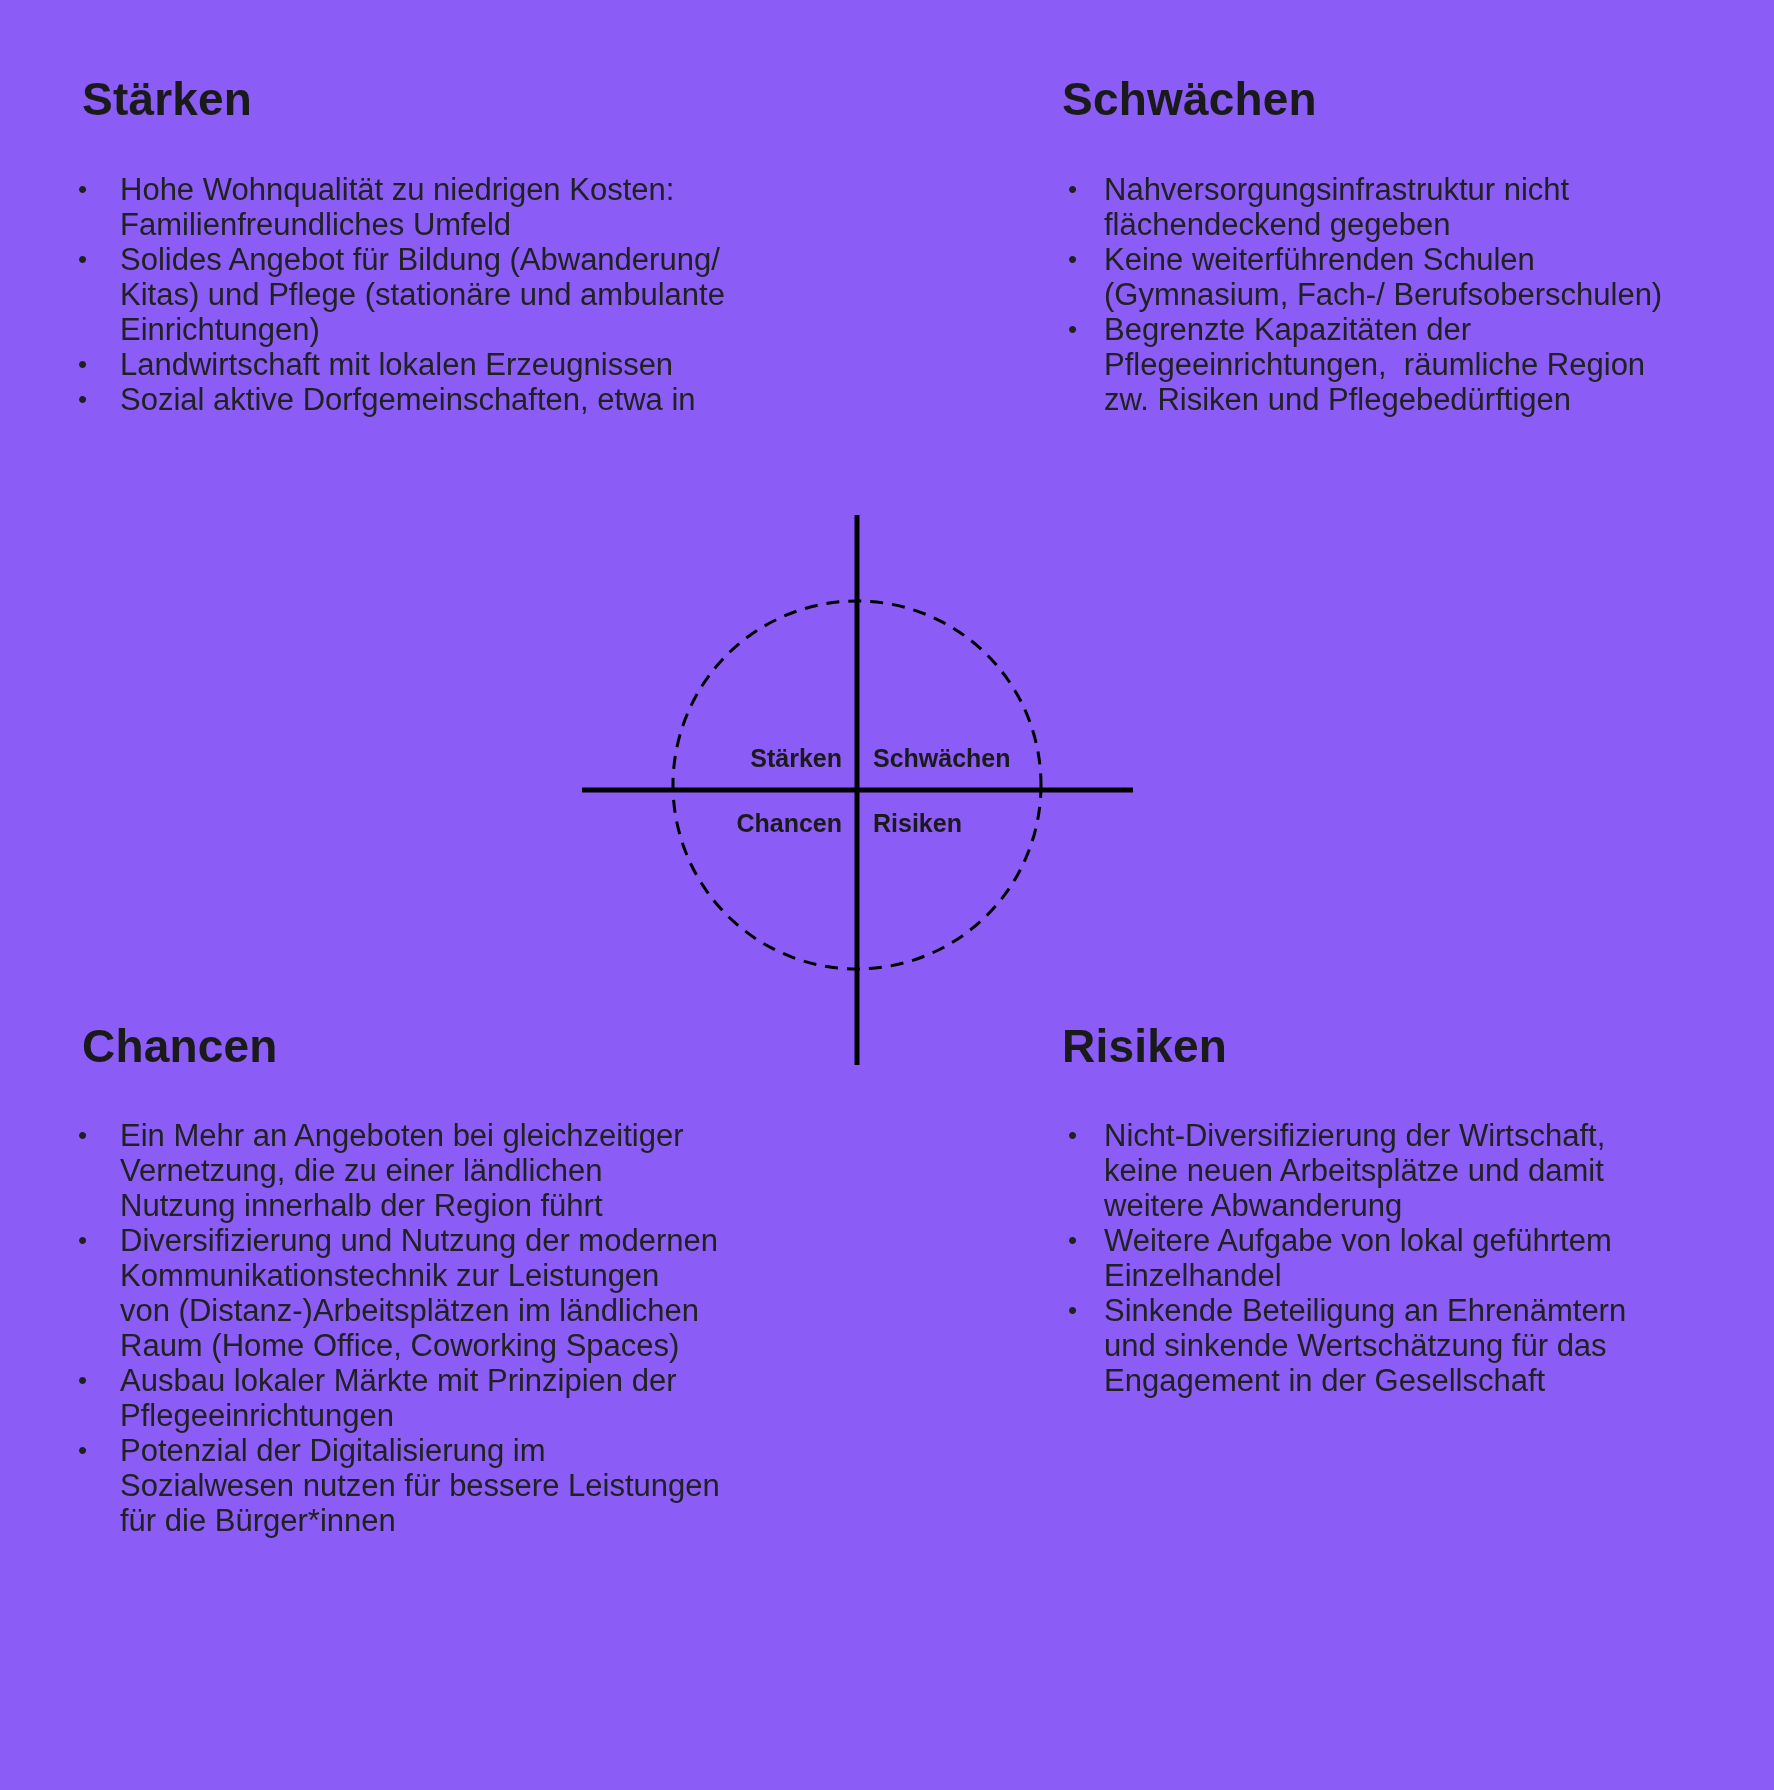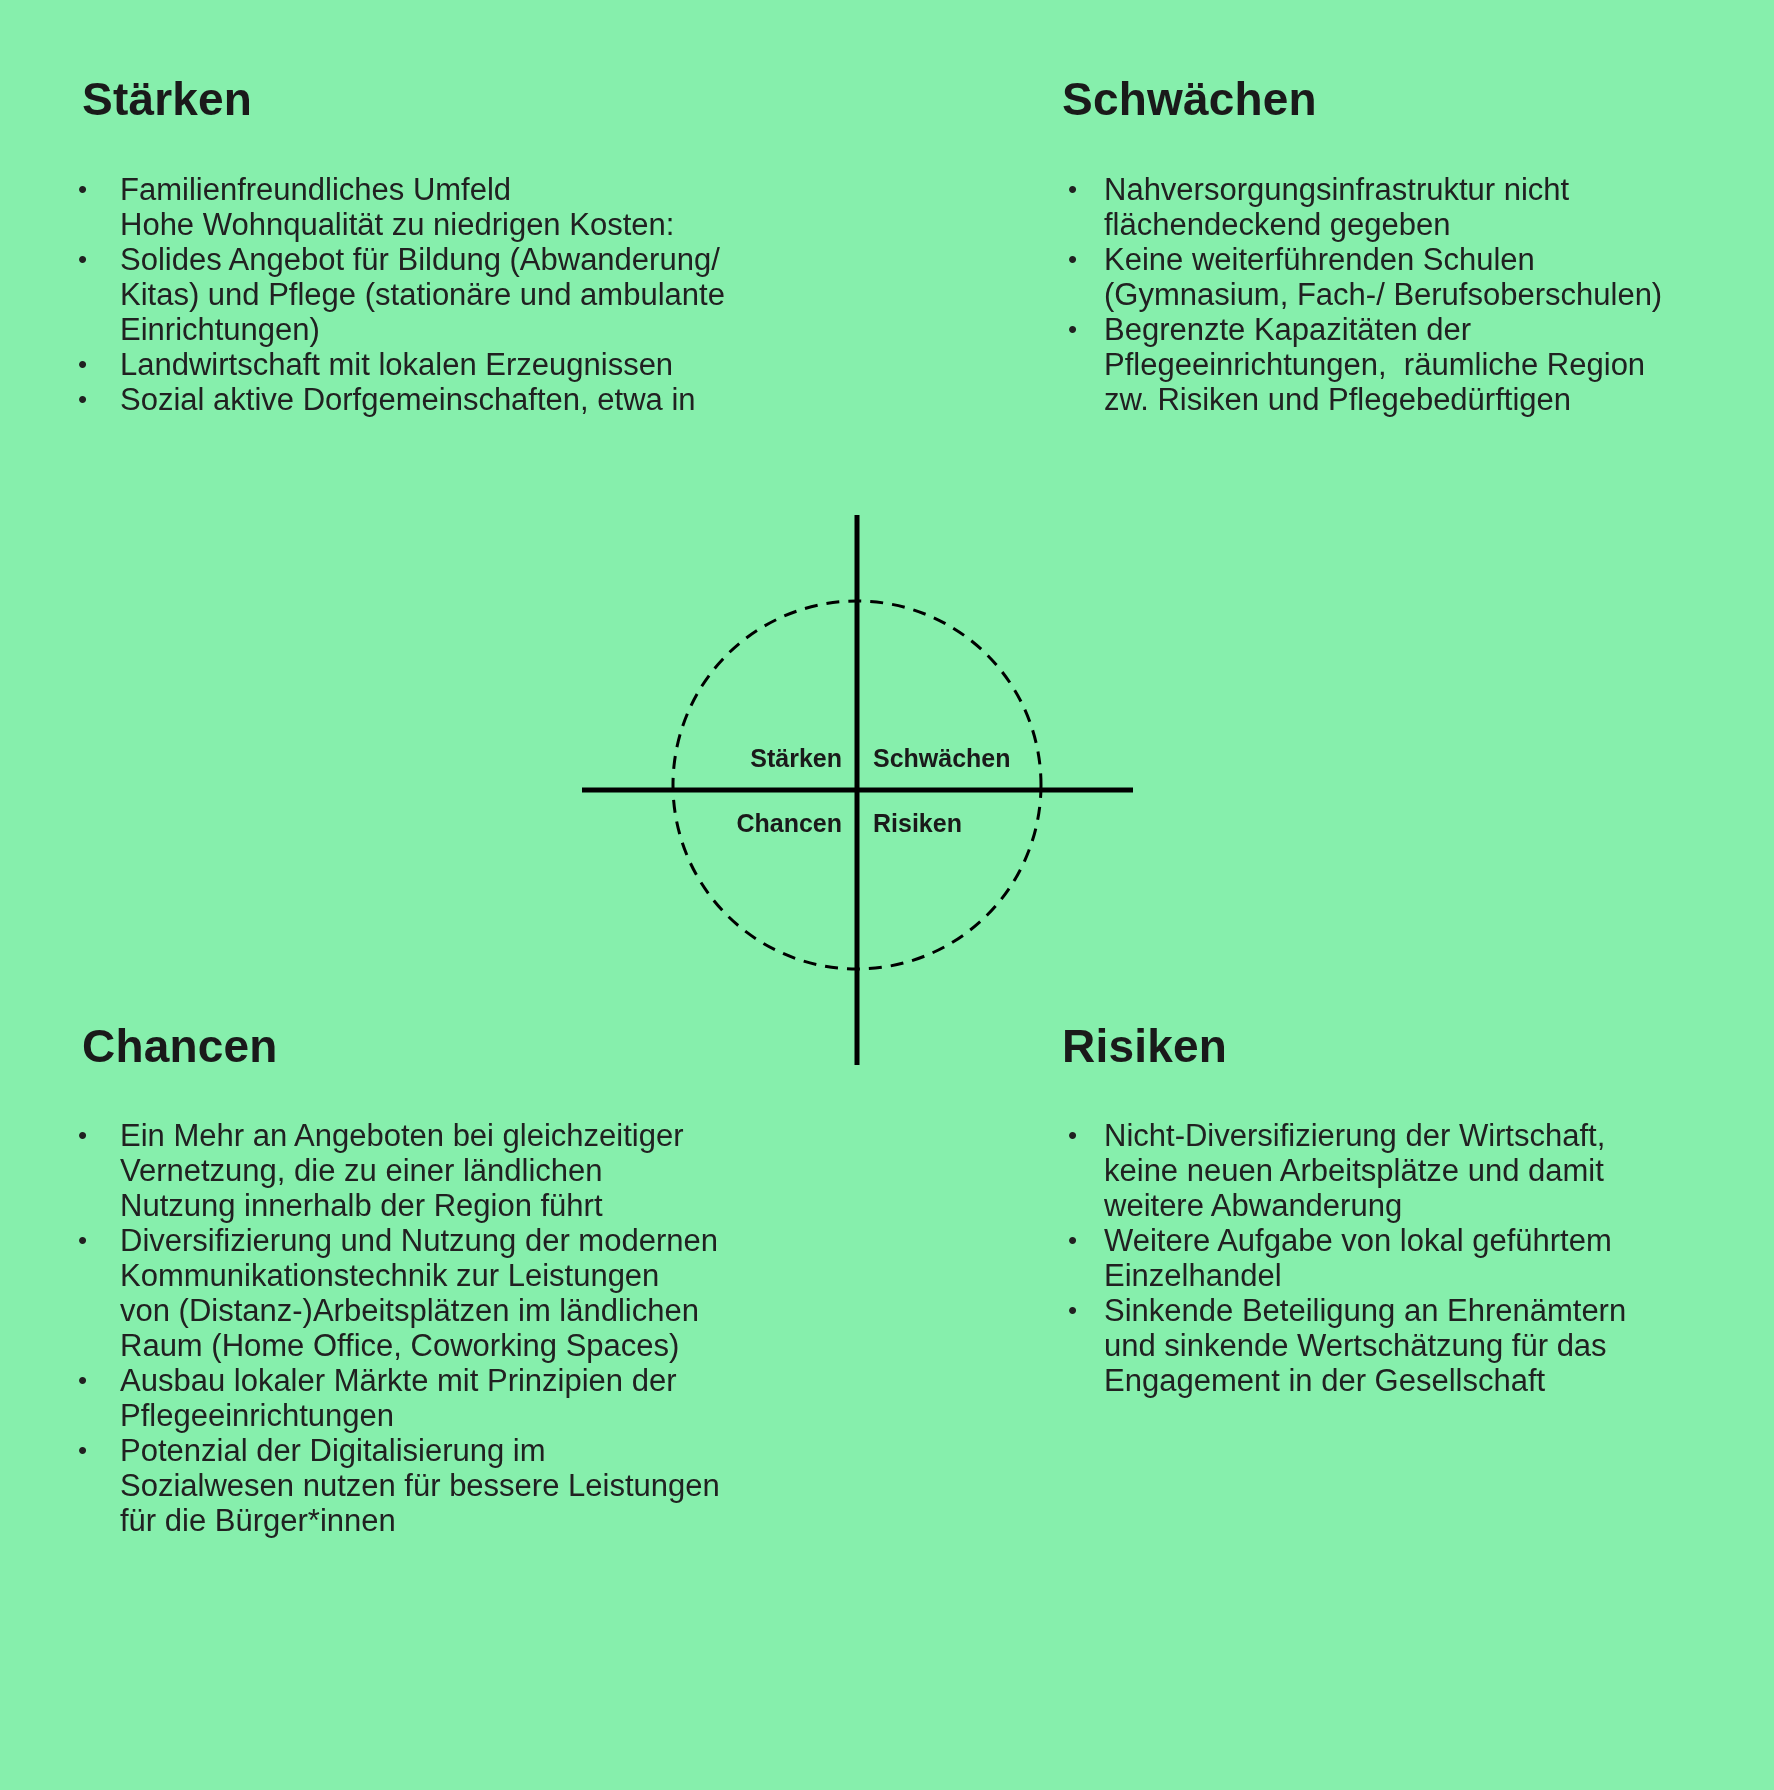--- a/index.html
+++ b/index.html
@@ -1,21 +1,21 @@
 <!DOCTYPE html>
 <html><head>
 <meta charset="utf-8">
 <style>
   html, body { margin: 0; padding: 0; background: #ffffff; }
   body {
     width: 1774px; height: 1790px;
     font-family: "Liberation Sans", sans-serif;
     color: #1a1a1a;
   }
-  .page { position: relative; width: 1774px; height: 1790px; background: #86efac; overflow: hidden; }
+  .page { position: relative; width: 1774px; height: 1790px; background: #8b5cf6; overflow: hidden; }
 
   h2.qtitle {
     position: absolute; margin: 0;
     font-size: 46px; line-height: 53px; font-weight: 700;
     color: #1a1a1a; letter-spacing: 0.2px;
   }
   ul.qlist {
     position: absolute; margin: 0; padding: 0; list-style: none;
     font-size: 31px; line-height: 35px; color: #212121;
   }
@@ -47,22 +47,22 @@
 </head>
 <body>
 
 <div class="page">
 
   <h2 class="qtitle" id="h-strengths">Stärken</h2>
   <ul class="qlist col-left" id="l-strengths">
     <li class="item">
       <span class="bullet">•</span>
       <span class="lines">
+        <span class="line">Hohe Wohnqualität zu niedrigen Kosten:</span>
         <span class="line">Familienfreundliches Umfeld</span>
-        <span class="line">Hohe Wohnqualität zu niedrigen Kosten:</span>
       </span>
     </li>
     <li class="item">
       <span class="bullet">•</span>
       <span class="lines">
         <span class="line">Solides Angebot für Bildung (Abwanderung/</span>
         <span class="line">Kitas) und Pflege (stationäre und ambulante</span>
         <span class="line">Einrichtungen)</span>
       </span>
     </li>

